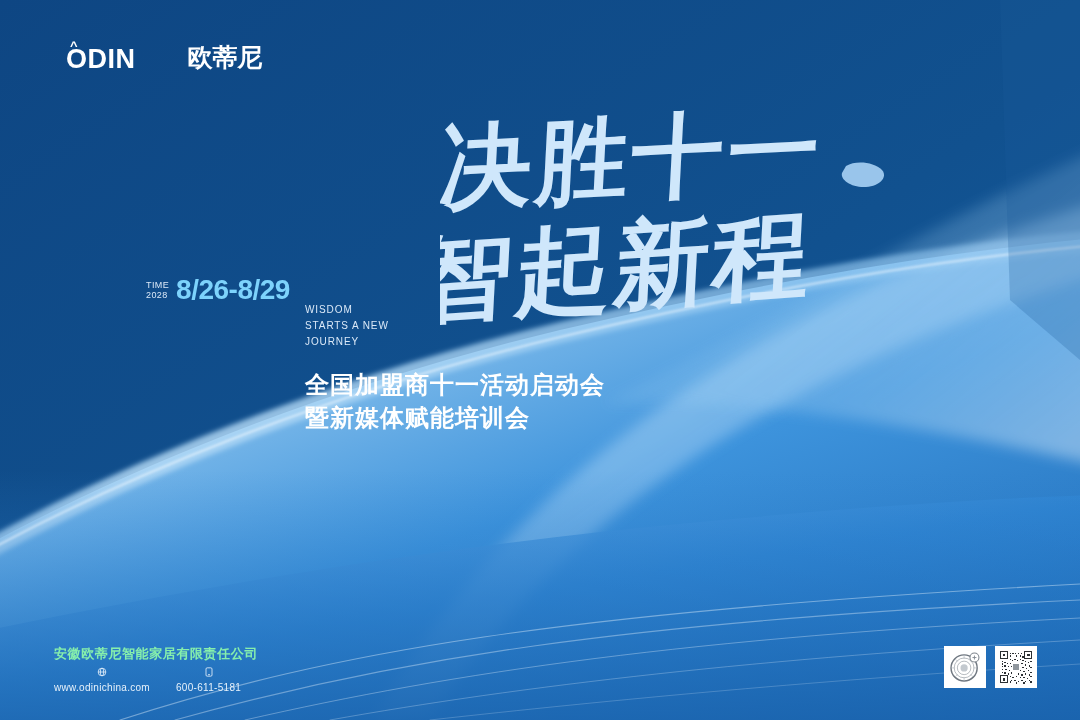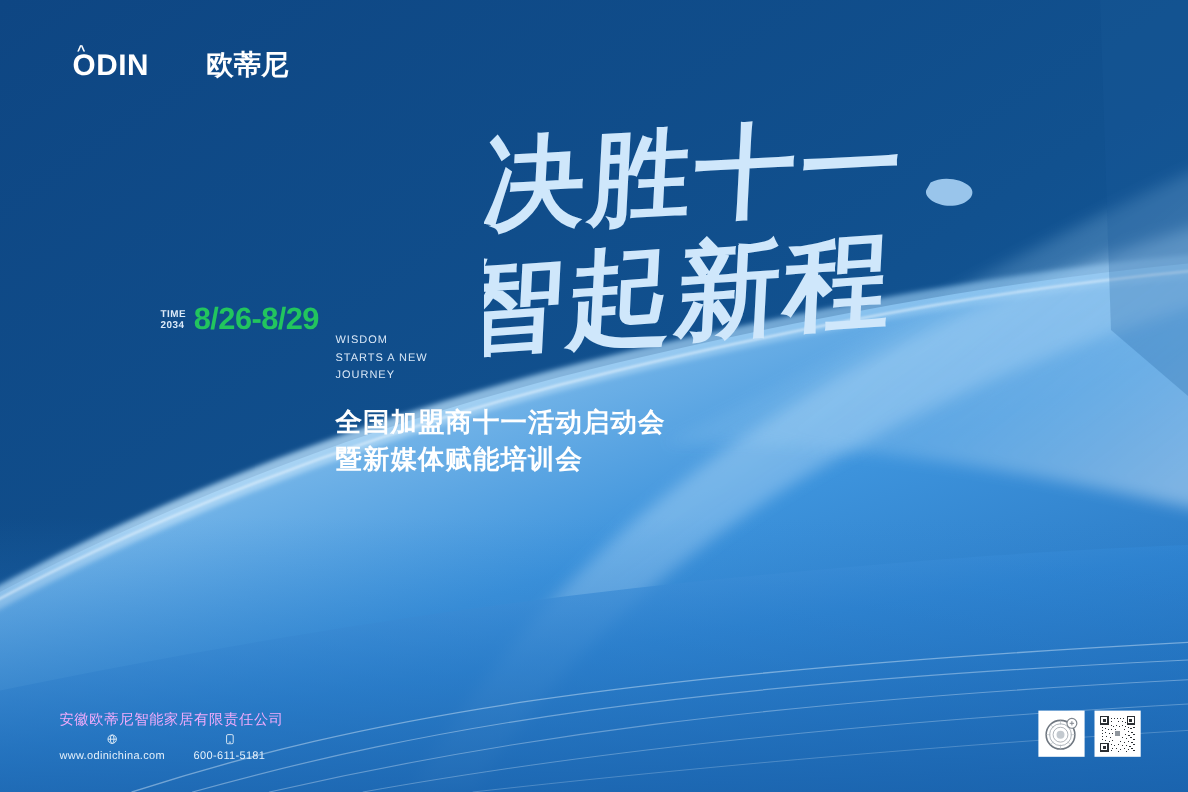--- a/index.html
+++ b/index.html
@@ -55,21 +55,21 @@
     font-size: 13px;
     font-weight: 700;
     line-height: 1;
   }
   #brand-logo .han {
     color: #ffffff;
     font-size: 25px;
     font-weight: 700;
     line-height: 1;
     letter-spacing: 0px;
-    font-family: Liberation Sans, sans-serif;
+    font-family: Liberation Mono, monospace;
     padding-left: 48px;
   }
 
   
   #headline {
     position: absolute;
     left: 440px;
     top: 108px;
     width: 470px;
     height: 245px;
@@ -88,27 +88,27 @@
     left: 146px;
     top: 276px;
     display: flex;
     align-items: center;
     gap: 7px;
     z-index: 20;
   }
   #date-block .time-label {
     color: #dbe9f8;
     font-size: 9px;
-    font-weight: 700;
+    font-weight: 400;
     line-height: 10px;
     letter-spacing: 0.4px;
     text-align: left;
   }
   #date-block .date-range {
-    color: #22c55e;
+    color: #7dd3fc;
     font-size: 28px;
     font-weight: 600;
     line-height: 1;
     letter-spacing: -0.5px;
   }
 
   
   #tagline {
     position: absolute;
     left: 305px;
@@ -139,23 +139,23 @@
   }
 
   
   #footer {
     position: absolute;
     left: 54px;
     top: 645px;
     z-index: 20;
   }
   #footer .company {
-    color: #f0abfc;
+    color: #86efac;
     font-size: 13px;
-    font-weight: 400;
+    font-weight: 700;
     letter-spacing: 0.6px;
     line-height: 18px;
   }
   #footer .contact-row {
     display: flex;
     align-items: center;
     gap: 26px;
     margin-top: 4px;
   }
   #footer .contact-item {
@@ -297,21 +297,21 @@
   <div id="headline">
     <svg viewBox="0 0 470 245" preserveAspectRatio="xMidYMid meet">
       <text class="calli-line" x="8" y="92" font-size="92" letter-spacing="4" transform="rotate(-3 8 92) skewX(-6)">决胜十一</text>
       <text class="calli-line" x="0" y="204" font-size="96" letter-spacing="3" transform="rotate(-4 0 204) skewX(-7)">智起新程</text>
     </svg>
   </div>
 
   <div id="date-block">
     <div class="time-label">
       <div>TIME</div>
-      <div>2034</div>
+      <div>2028</div>
     </div>
     <div class="date-range">8/26-8/29</div>
   </div>
 
   <div id="tagline">
     <div>WISDOM</div>
     <div>STARTS A NEW</div>
     <div>JOURNEY</div>
   </div>
 

